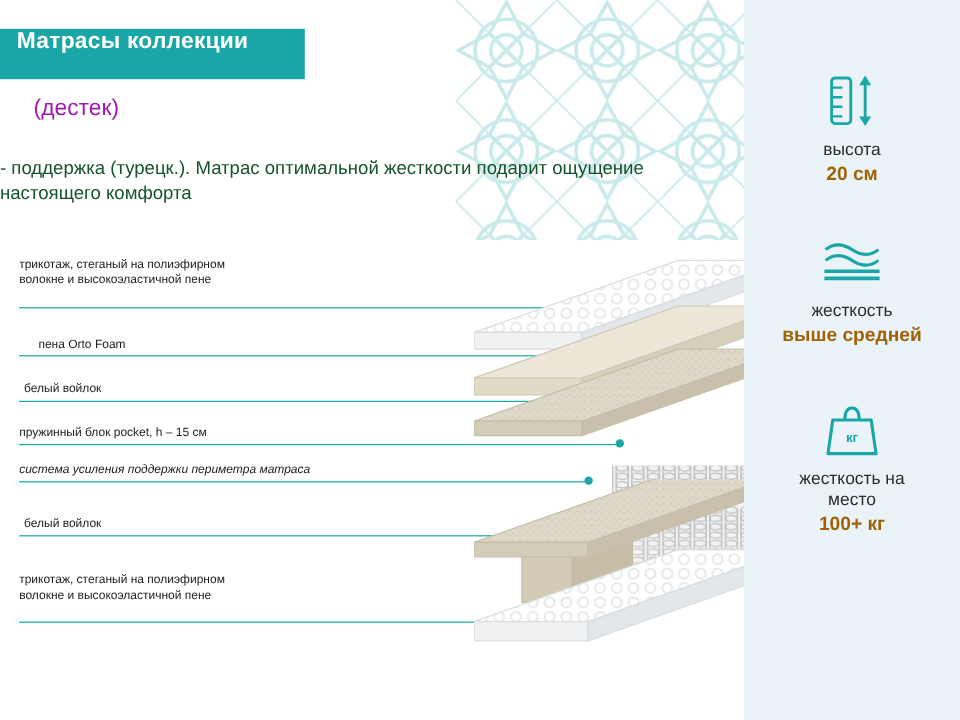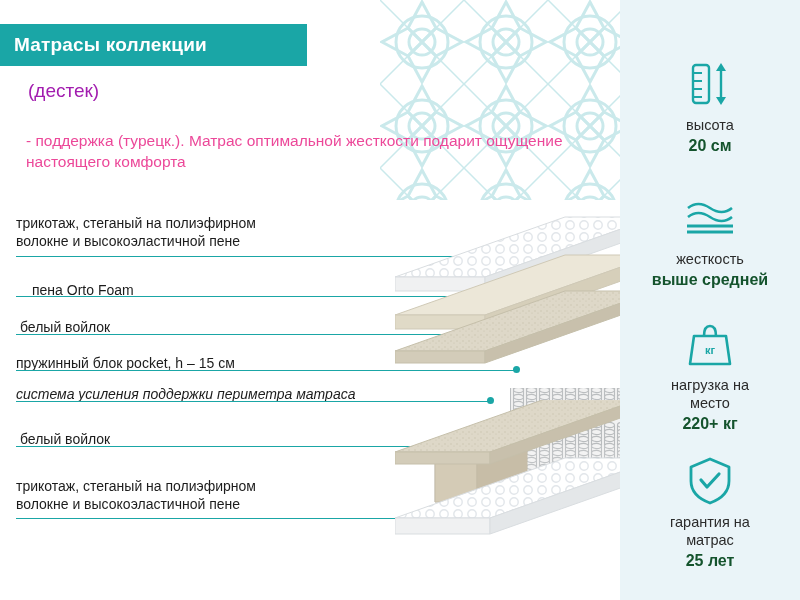--- a/index.html
+++ b/index.html
@@ -30,25 +30,25 @@
     height: 200px;
     opacity: 0.55;
     pointer-events: none;
   }
 
   
   .header-band {
     position: absolute;
     top: 24px;
     left: 0;
-    width: 307px;
+    width: 254px;
     height: 42px;
     background: #1aa6a6;
     display: flex;
-    align-items: center;
+    align-items: flex-start;
   }
   .header-band .htext {
     color: #ffffff;
     font-size: 19px;
     font-weight: bold;
     padding-left: 14px;
     letter-spacing: 0.2px;
   }
 
   
@@ -68,24 +68,24 @@
   .title-sub {
     font-size: 19px;
     color: #a21caf;
     margin-left: 12px;
   }
 
   
   .desc {
     position: absolute;
     top: 130px;
-    left: 26px;
+    left: 0;
     width: 540px;
     font-size: 15.5px;
-    color: #ec4899;
+    color: #14532d;
     line-height: 1.38;
   }
 
   
   .sidebar {
     position: absolute;
     top: 0;
     right: 0;
     width: 180px;
     height: 600px;
@@ -105,28 +105,28 @@
   }
   .side-label {
     font-size: 14.5px;
     color: #2b2b2b;
     line-height: 1.25;
     margin-top: 6px;
   }
   .side-value {
     font-size: 16px;
     font-weight: bold;
-    color: #14532d;
+    color: #a16207;
     margin-top: 3px;
   }
 
   
   .layer-label {
     position: absolute;
-    font-size: 14px;
+    font-size: 10px;
     color: #1c1c1c;
     line-height: 1.3;
     white-space: nowrap;
   }
   .leader {
     position: absolute;
     height: 1px;
     background: #1aa6a6;
   }
   .leader-dot {
@@ -353,43 +353,30 @@
           <line x1="5" y1="28" x2="51" y2="28" stroke="#1aa6a6" stroke-width="3"></line>
           <line x1="5" y1="34" x2="51" y2="34" stroke="#1aa6a6" stroke-width="3"></line>
         </svg>
       </div>
       <div class="side-label">
         <div>жесткость</div>
       </div>
       <div class="side-value">выше средней</div>
     </div>
 
-    <div class="side-item" style="top:318px;">
+    <div class="side-item" style="top:332px;">
       <div class="side-icon">
         <svg width="60" height="48" viewBox="0 0 60 48">
           <path d="M14 16 L46 16 L50 44 L10 44 Z" fill="none" stroke="#1aa6a6" stroke-width="2.6" stroke-linejoin="round"></path>
           <path d="M24 16 Q24 6 30 6 Q36 6 36 16" fill="none" stroke="#1aa6a6" stroke-width="2.6"></path>
           <text x="30" y="34" font-family="Liberation Sans, sans-serif" font-size="11" font-weight="bold" fill="#1aa6a6" text-anchor="middle">кг</text>
         </svg>
       </div>
       <div class="side-label">
-        <div>нагрузка на</div>
+        <div>жесткость на</div>
         <div>место</div>
       </div>
-      <div class="side-value">220+ кг</div>
+      <div class="side-value">100+ кг</div>
     </div>
 
-    <div class="side-item" style="top:455px;">
-      <div class="side-icon">
-        <svg width="50" height="50" viewBox="0 0 50 50">
-          <path d="M25 3 L44 11 V25 Q44 40 25 47 Q6 40 6 25 V11 Z" fill="none" stroke="#1aa6a6" stroke-width="2.8" stroke-linejoin="round"></path>
-          <polyline points="16,24 22,31 34,18" fill="none" stroke="#1aa6a6" stroke-width="3.2" stroke-linecap="round" stroke-linejoin="round"></polyline>
-        </svg>
-      </div>
-      <div class="side-label">
-        <div>гарантия на</div>
-        <div>матрас</div>
-      </div>
-      <div class="side-value">25 лет</div>
-    </div>
 
   </div>
 </div>
 
 </body></html>

